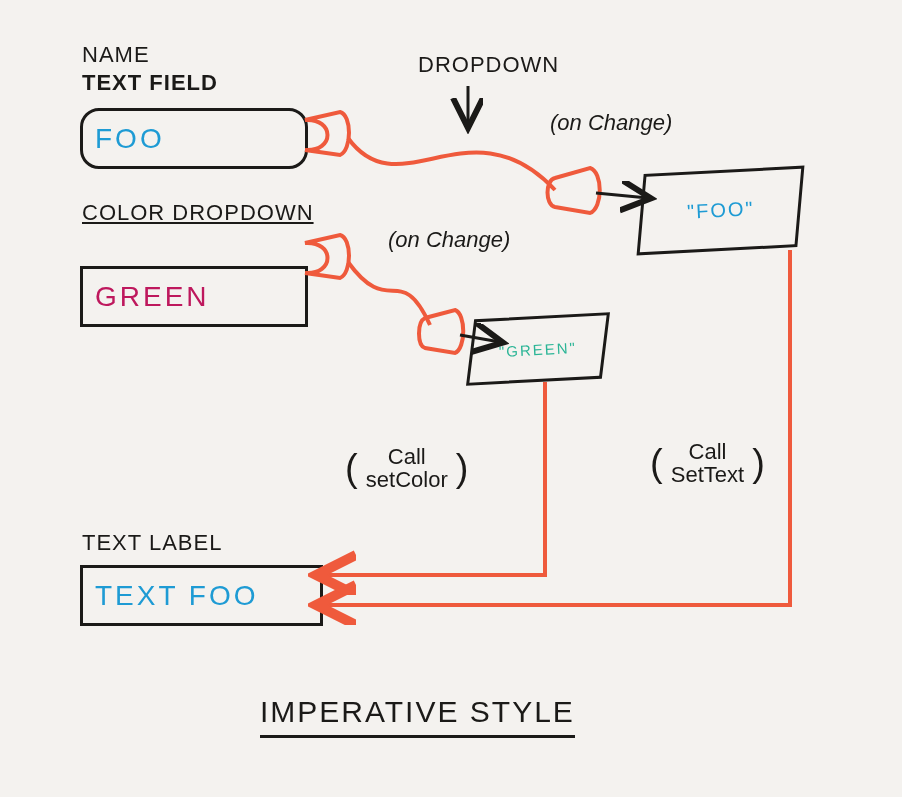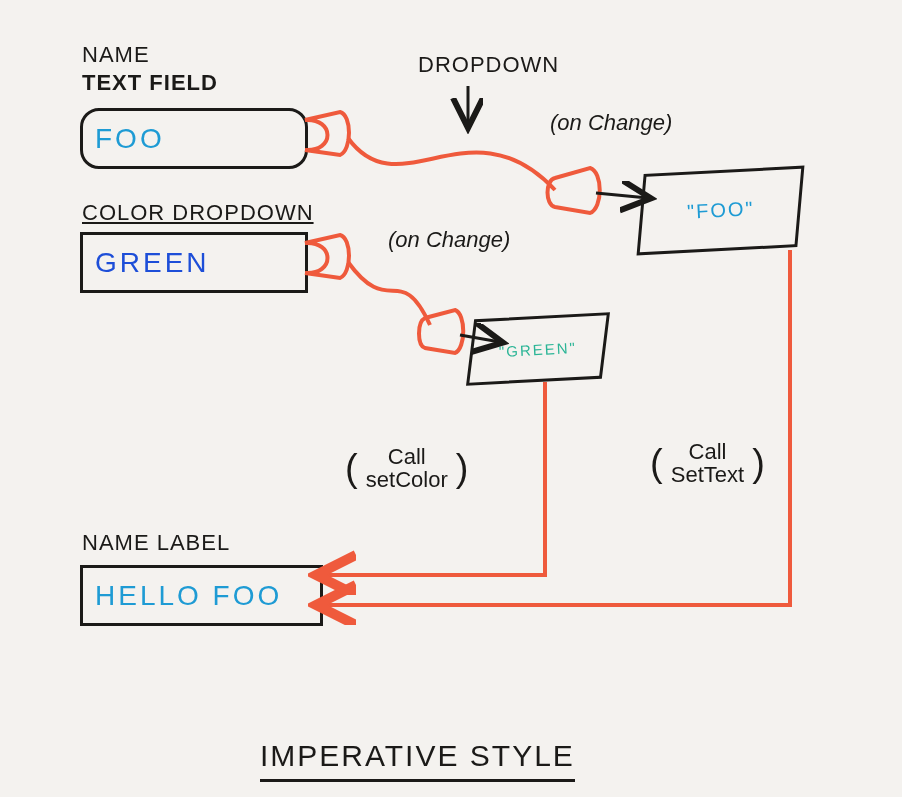--- a/index.html
+++ b/index.html
@@ -2,46 +2,46 @@
 <html><head>
 <meta charset="utf-8">
 <style>
   html,body{margin:0;padding:0;background:#f4f2ef;font-family:"Comic Sans MS","Segoe Script","Bradley Hand",cursive,sans-serif;color:#1b1a18;}
   .canvas{position:relative;width:902px;height:797px;background:#f4f2ef;text-align:center;}
   .abs{position:absolute;}
   .hand-label{font-size:22px;letter-spacing:1px;white-space:pre;}
   .small-label{font-size:22px;font-style:italic;}
   .big-title{font-size:30px;letter-spacing:2px;}
   .field-box{position:absolute;border:3px solid #1b1a18;background:#f4f2ef;width:210px;height:55px;display:flex;align-items:center;padding-left:12px;font-size:28px;letter-spacing:3px;color:#1E9BD4;}
-  .field-box.green{color:#1d4ed8;}
+  .field-box.green{color:#be185d;margin-top:34px;}
   svg.wires{position:absolute;left:0;top:0;pointer-events:none;}
-  .underline{border-bottom:3px solid #1b1a18;padding-bottom:6px;margin-top:44px;}
+  .underline{border-bottom:3px solid #1b1a18;padding-bottom:6px;}
 </style>
 </head>
 <body>
 
 <div class="canvas">
 
   <div class="abs hand-label" style="left:82px;top:42px;">NAME</div>
   <div class="abs hand-label" style="left:82px;top:70px;font-weight:bold;">TEXT FIELD</div>
 
   <div class="field-box" style="left:80px;top:108px;border-radius:19px;">
     <span>FOO</span>
   </div>
 
   <div class="abs hand-label" style="left:82px;top:200px;text-decoration:underline;">COLOR DROPDOWN</div>
 
   <div class="field-box green" style="left:80px;top:232px;">
     <span>GREEN</span>
   </div>
 
-  <div class="abs hand-label" style="left:82px;top:530px;">NAME LABEL</div>
+  <div class="abs hand-label" style="left:82px;top:530px;">TEXT LABEL</div>
 
   <div class="field-box" style="left:80px;top:565px;width:225px;">
-    <span>HELLO FOO</span>
+    <span>TEXT FOO</span>
   </div>
 
   <div class="abs hand-label" style="left:418px;top:52px;">DROPDOWN</div>
 
   <div class="abs small-label" style="left:550px;top:110px;">(on Change)</div>
   <div class="abs small-label" style="left:388px;top:227px;">(on Change)</div>
 
   <div class="abs" style="left:640px;top:170px;transform:rotate(-3deg);">
     <div style="border:3px solid #1b1a18;width:155px;height:75px;display:flex;align-items:center;justify-content:center;transform:skewX(-8deg);">
       <span style="transform:skewX(8deg);color:#1E9BD4;font-size:20px;letter-spacing:2px;">"FOO"</span>

